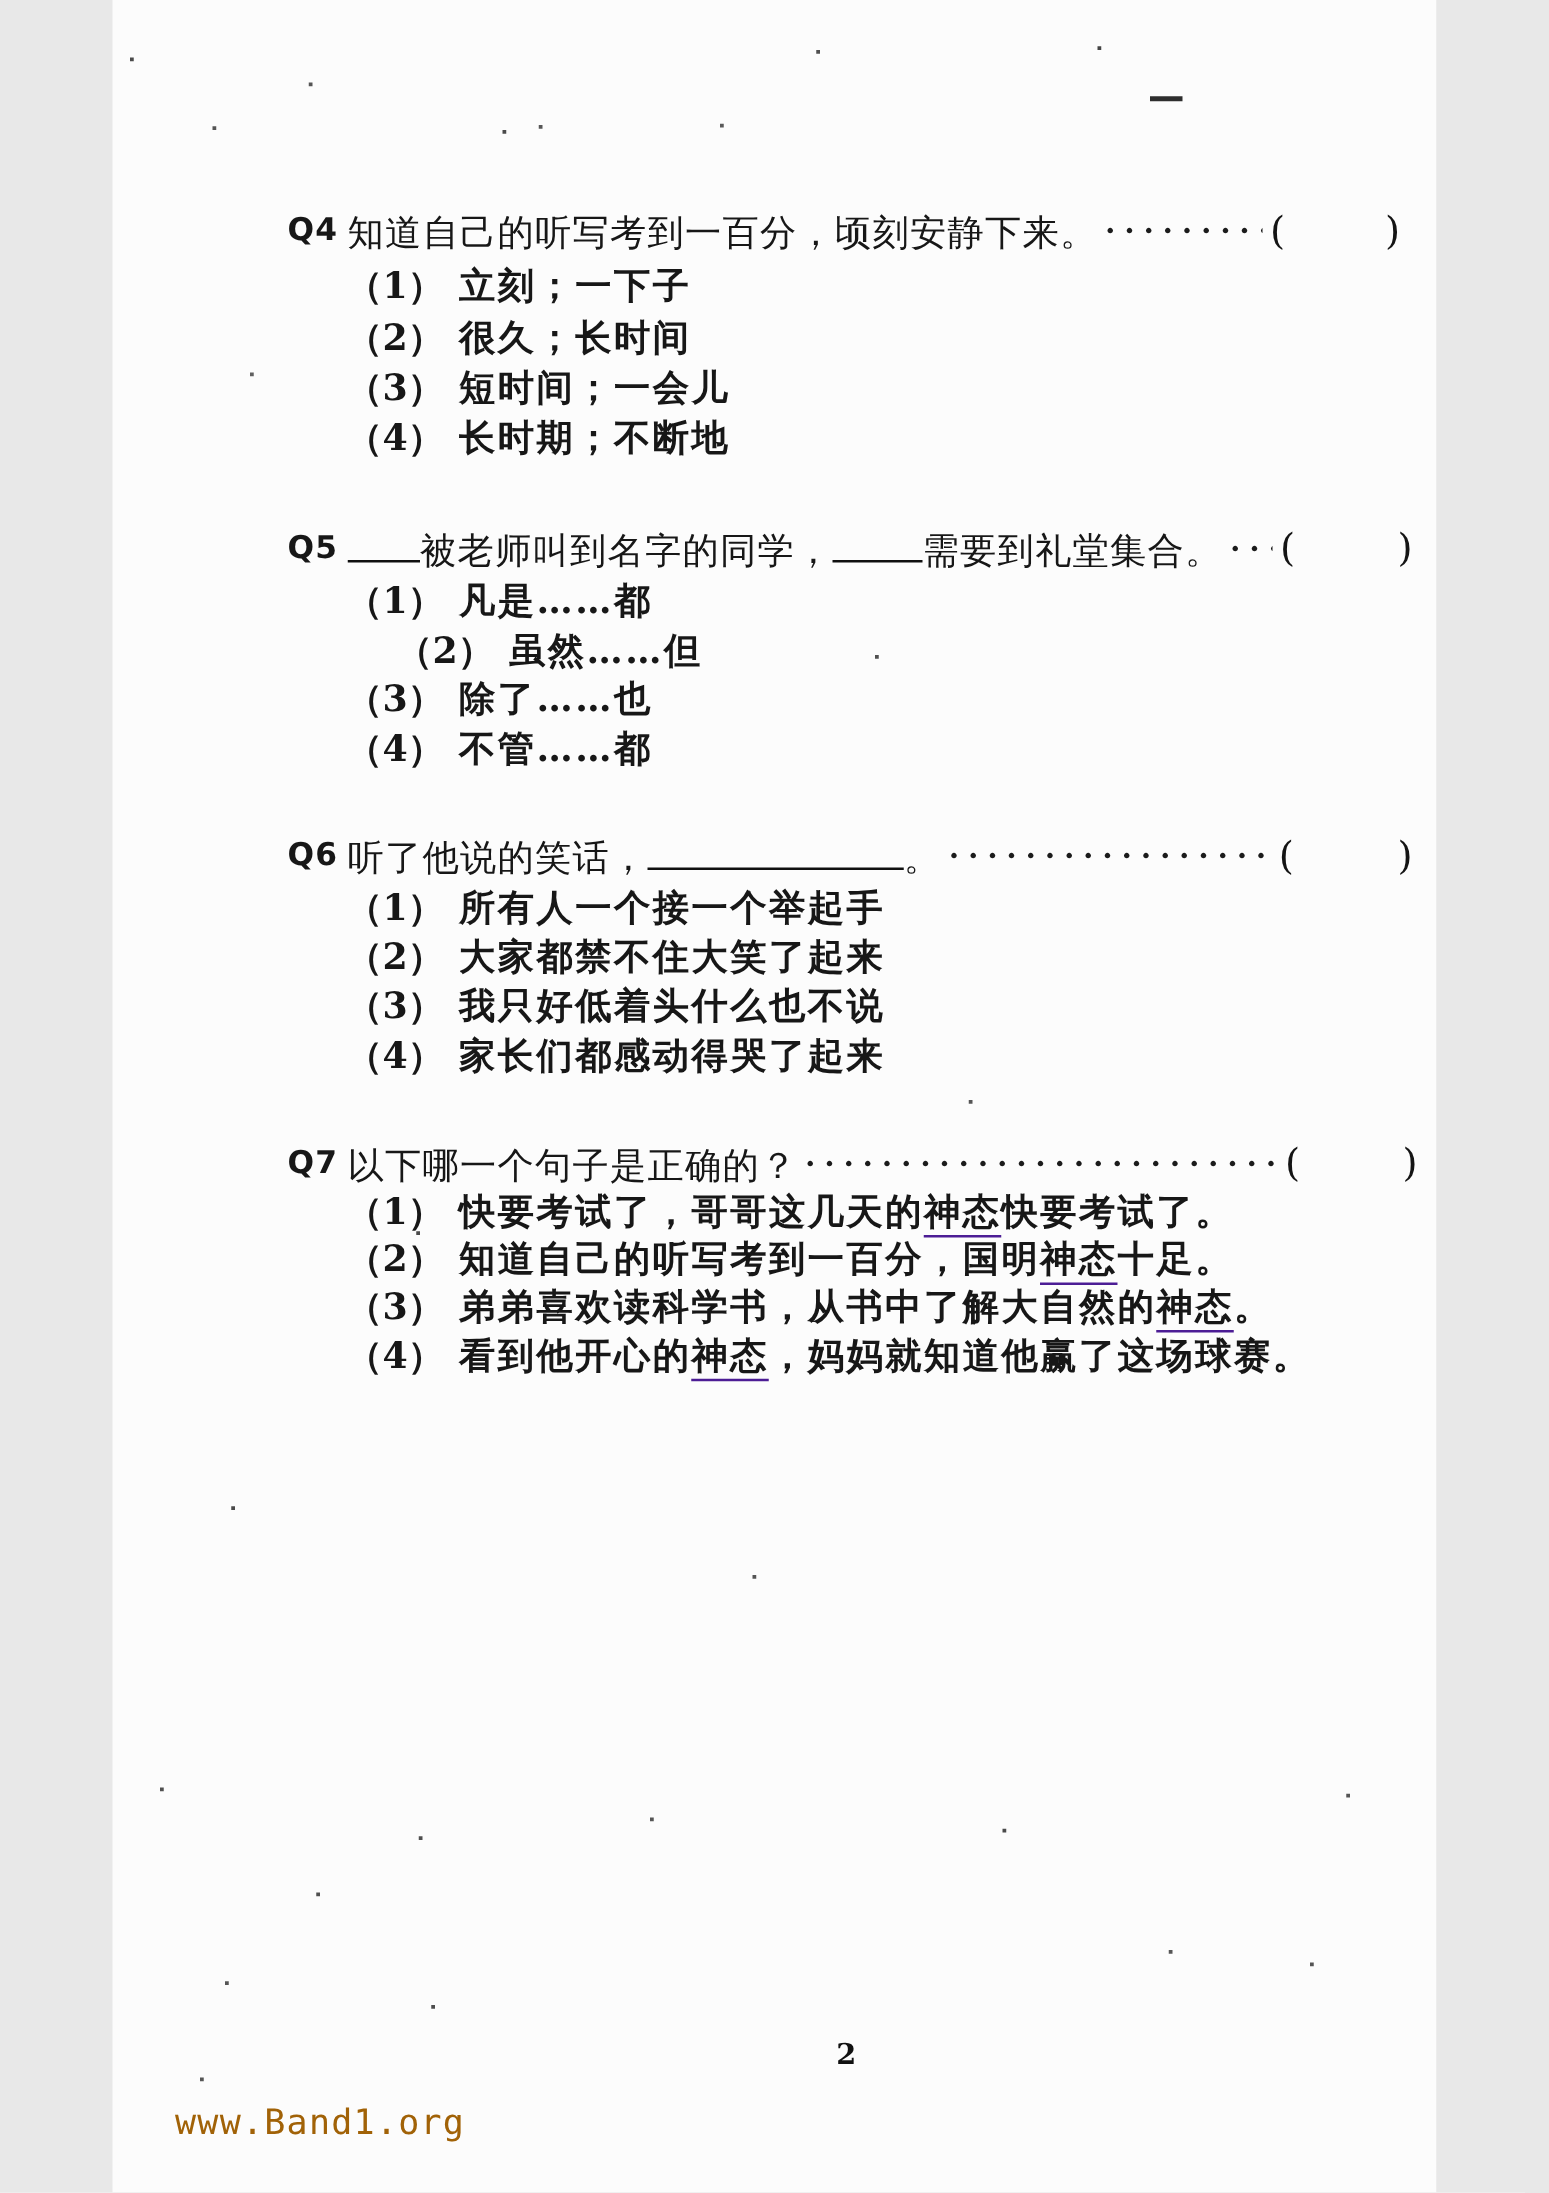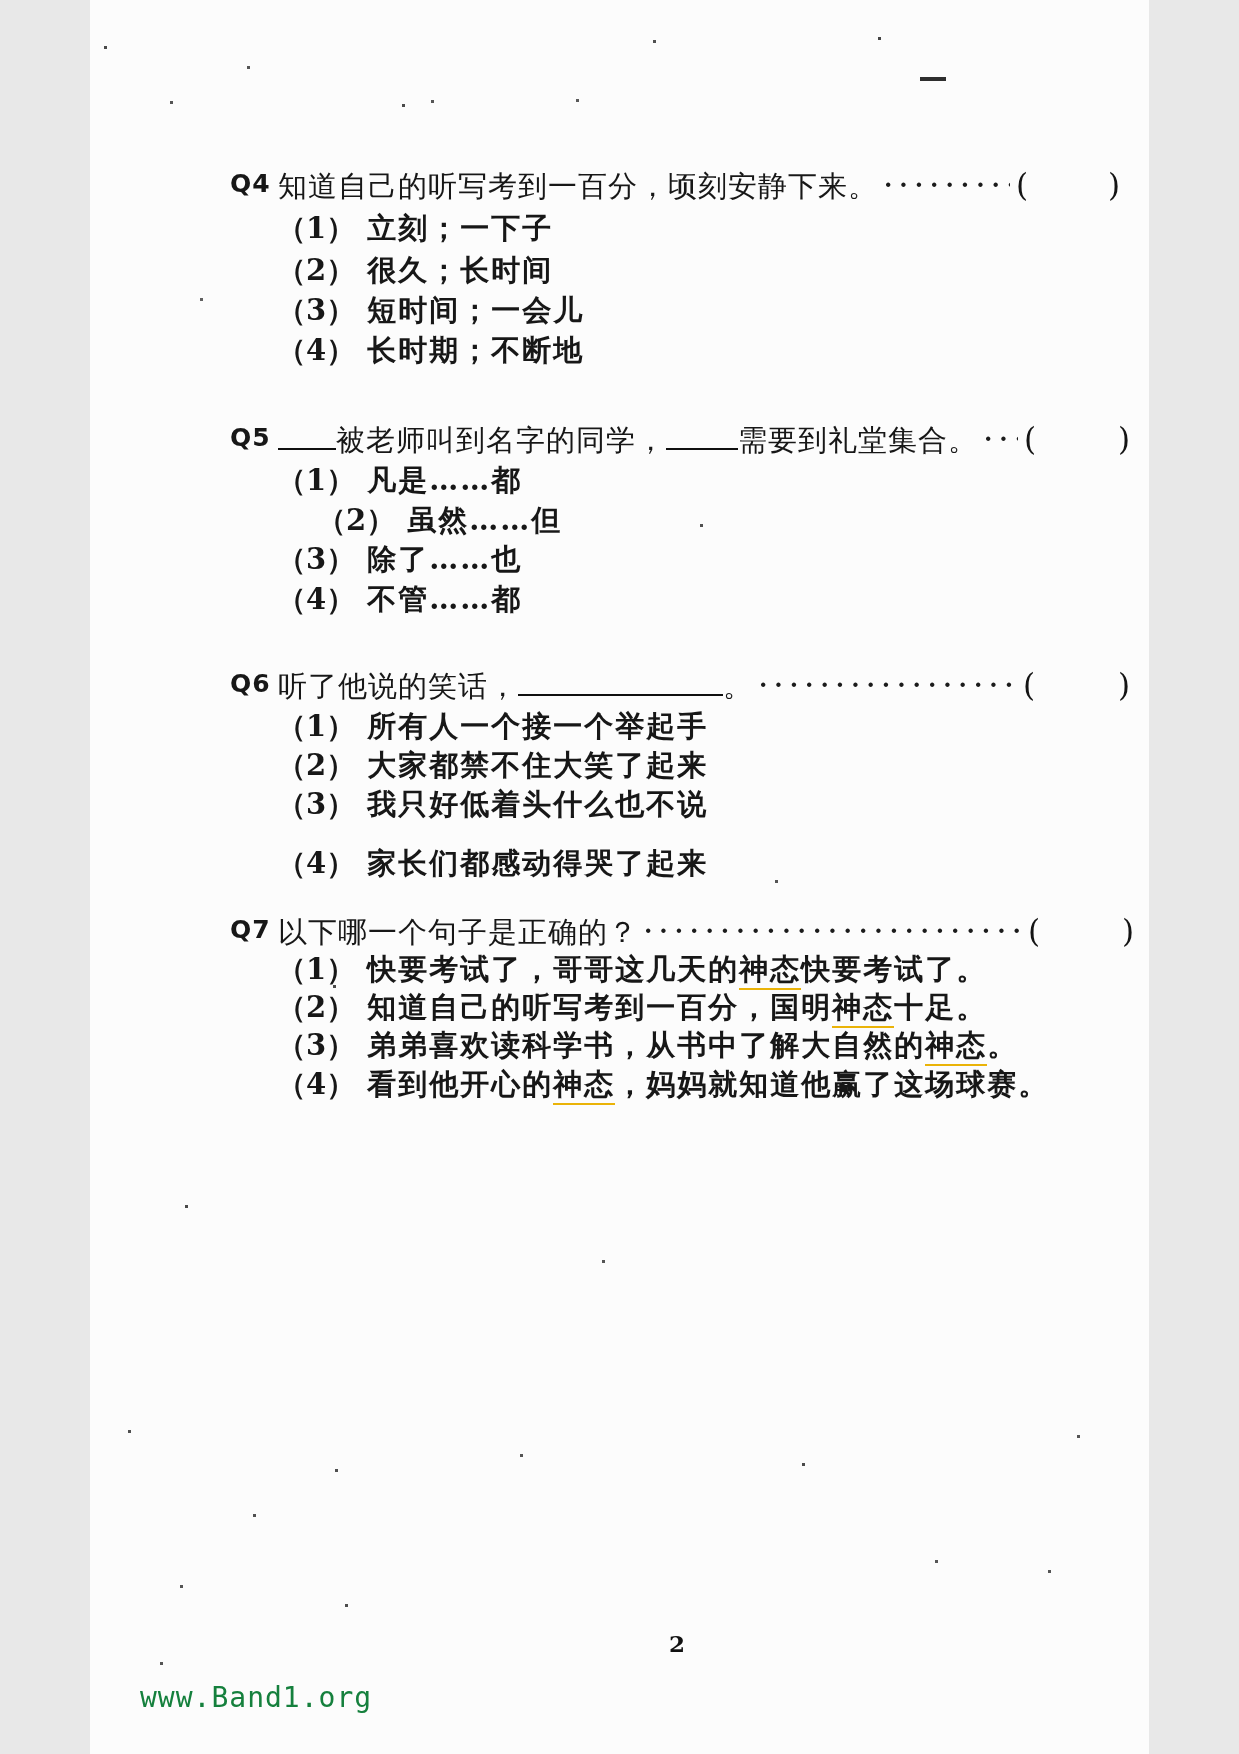--- a/index.html
+++ b/index.html
@@ -12,39 +12,39 @@
   .q-header { position:absolute; left:0; top:0; height:40px; width:100%; }
   .q-id {
     position:absolute; left:140px; top:3px;
     font-family:"DejaVu Sans","Liberation Sans",sans-serif;
     font-weight:bold; font-size:25px; letter-spacing:1px;
   }
   .prompt {
     position:absolute; left:188px; top:0; white-space:nowrap; overflow:hidden;
     font-size:29px; line-height:38px; letter-spacing:1px;
   }
-  .useg { border-bottom:2px solid #eab308; padding-bottom:2px; }
+  .useg { border-bottom:2px solid #4c1d95; padding-bottom:2px; }
   .blank { display:inline-block; border-bottom:2px solid #101010; height:26px; vertical-align:baseline; }
   .leader {
     display:inline-block; font-weight:bold; font-size:24px; letter-spacing:7px;
     vertical-align:3px; color:#1b1b1b; padding-left:6px;
   }
   .paren { position:absolute; top:0; font-size:31px; line-height:38px; color:#141414; }
   .opt {
     position:absolute; left:187px; white-space:nowrap;
     font-size:29px; line-height:37px; letter-spacing:2px;font-weight:bold;
   }
   .opt .marker { letter-spacing:0; margin-right:12px; }
   .page-number {
     position:absolute; left:579px; top:1630px; font-size:23px; font-weight:bold; color:#111;
   }
   .watermark {
     position:absolute; left:50px; top:1681px;
     font-family:"DejaVu Sans Mono","Liberation Mono",monospace;
-    font-size:28px; color:#15803d; letter-spacing:1px;
+    font-size:28px; color:#a16207; letter-spacing:1px;
   }
   
   .noise { position:absolute; left:0; top:0; width:3px; height:3px; background:transparent;
     box-shadow: 14px 46px 0 #4a4a4a, 157px 66px 0 #555, 563px 40px 0 #505050,
       788px 37px 0 #444, 80px 101px 0 #555, 312px 104px 0 #4a4a4a, 341px 100px 0 #565656,
       486px 99px 0 #5a5a5a, 110px 298px 0 #606060, 243px 985px 0 #4a4a4a,
       685px 880px 0 #555, 610px 524px 0 #505050, 1150px 940px 0 #585858,
       95px 1205px 0 #4a4a4a, 512px 1260px 0 #555, 38px 1430px 0 #505050,
       245px 1469px 0 #4f4f4f, 430px 1454px 0 #555, 712px 1463px 0 #4a4a4a,
       987px 1435px 0 #555, 163px 1514px 0 #505050, 90px 1585px 0 #555,
@@ -81,21 +81,21 @@
       <div class="opt" style="top: 581px;"><span class="marker">（4）</span><span class="tseg">不管……都</span></div>
       <div class="q-header" style="top: 666px;">
         <span class="q-id">Q6</span>
         <span class="prompt" style="width: 739px;"><span class="tseg">听了他说的笑话，</span><span class="blank" style="width: 205px;"></span><span class="tseg">。</span><span class="leader">··········································</span></span>
         <span class="paren" style="left: 933px;">(</span>
         <span class="paren" style="left: 1028px;">)</span>
       </div>
       <div class="opt" style="top: 708px;"><span class="marker">（1）</span><span class="tseg">所有人一个接一个举起手</span></div>
       <div class="opt" style="top: 747px;"><span class="marker">（2）</span><span class="tseg">大家都禁不住大笑了起来</span></div>
       <div class="opt" style="top: 786px;"><span class="marker">（3）</span><span class="tseg">我只好低着头什么也不说</span></div>
-      <div class="opt" style="top: 826px; margin-top: 19px;"><span class="marker">（4）</span><span class="tseg">家长们都感动得哭了起来</span></div>
+      <div class="opt" style="top: 826px;"><span class="marker">（4）</span><span class="tseg">家长们都感动得哭了起来</span></div>
       <div class="q-header" style="top: 912px;">
         <span class="q-id">Q7</span>
         <span class="prompt" style="width: 744px;"><span class="tseg">以下哪一个句子是</span><span class="useg">正确</span><span class="tseg">的？</span><span class="leader">··············································</span></span>
         <span class="paren" style="left: 938px;">(</span>
         <span class="paren" style="left: 1032px;">)</span>
       </div>
       <div class="opt" style="top: 951px;"><span class="marker">（1）</span><span class="tseg">快要考试了，哥哥这几天的</span><span class="useg">神态</span><span class="tseg">快要考试了。</span></div>
       <div class="opt" style="top: 989px;"><span class="marker">（2）</span><span class="tseg">知道自己的听写考到一百分，国明</span><span class="useg">神态</span><span class="tseg">十足。</span></div>
       <div class="opt" style="top: 1027px;"><span class="marker">（3）</span><span class="tseg">弟弟喜欢读科学书，从书中了解大自然的</span><span class="useg">神态</span><span class="tseg">。</span></div>
       <div class="opt" style="top: 1066px;"><span class="marker">（4）</span><span class="tseg">看到他开心的</span><span class="useg">神态</span><span class="tseg">，妈妈就知道他赢了这场球赛。</span></div>

